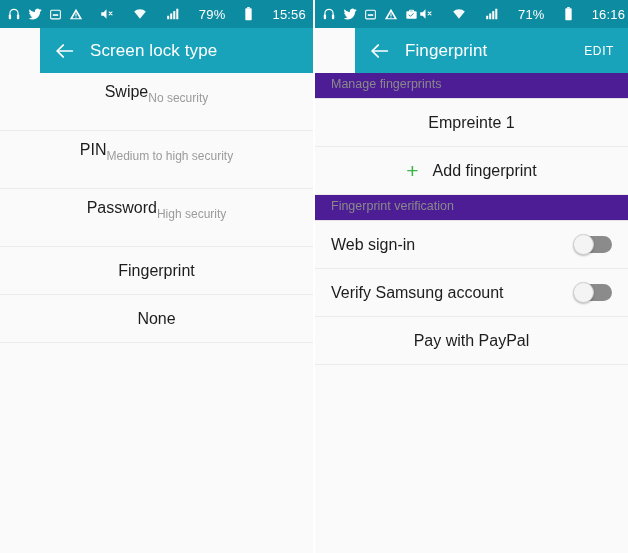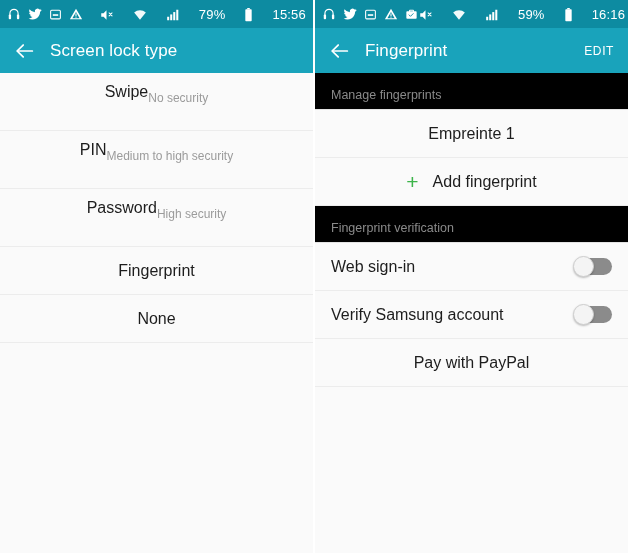--- a/index.html
+++ b/index.html
@@ -41,39 +41,40 @@
     flex: none;
   }
   .status-left {
     display: flex;
     align-items: center;
     gap: 7px;
   }
   .status-right {
     margin-left: auto;
     display: flex;
-    align-items: flex-end;
+    align-items: center;
     gap: 19px;
   }
   .sicon { display: block; }
   .status-text {
     font-size: 13px;
     color: #ffffff;
     letter-spacing: 0.2px;
     white-space: nowrap;
   }
 
   
   .actionbar {
     height: 45px;
     background: #19a3bb;
     display: flex;
     align-items: center;
     padding: 0 14px;
     flex: none;
+    margin-left: 40px;
   }
   .back-arrow {
     width: 22px;
     height: 22px;
     flex: none;
     margin-right: 14px;
     cursor: pointer;
   }
   .action-title {
     color: #ffffff;
@@ -120,22 +121,22 @@
     line-height: 1.25;
   }
   .row-sub {
     font-size: 12px;
     color: #9b9b9b;
     margin-top: 9px;
     line-height: 1.2;
   }
 
   .section-header {
-    background: #000000;
-    padding: 15px 16px 7px 16px;
+    background: #4c1d95;
+    padding: 4px 16px 7px 16px;
     font-size: 12.5px;
     color: #8a8a8a;
     border-bottom: 1px solid #e3e3e3;
   }
 
   .row .plus {
     color: #3cb44a;
     font-size: 21px;
     line-height: 1;
     margin-right: 14px;
@@ -278,21 +279,21 @@
           </svg>
         <svg class="sicon" width="14" height="14" viewBox="0 0 24 24" fill="#fff">
             <path d="M12 20l10-12.5A15.5 15.5 0 0 0 2 7.5L12 20z" opacity="0.95"></path>
           </svg>
         <svg class="sicon" width="14" height="14" viewBox="0 0 24 24" fill="#fff">
             <rect x="2" y="15" width="3.5" height="6"></rect>
             <rect x="7.2" y="11" width="3.5" height="10"></rect>
             <rect x="12.4" y="7" width="3.5" height="14"></rect>
             <rect x="17.6" y="3" width="3.5" height="18"></rect>
           </svg>
-        <span class="status-text">59%</span>
+        <span class="status-text">71%</span>
         <svg class="sicon" width="9" height="14" viewBox="0 0 12 22" fill="#fff">
             <rect x="4" y="0" width="4" height="2"></rect>
             <rect x="1" y="2" width="10" height="19" rx="1.2"></rect>
           </svg>
         <span class="status-text">16:16</span>
       </div>
     </div>
 
     <div class="actionbar">
       <svg class="back-arrow" viewBox="0 0 24 24" fill="none" stroke="#fff" stroke-width="1.9" stroke-linecap="round" stroke-linejoin="round">

